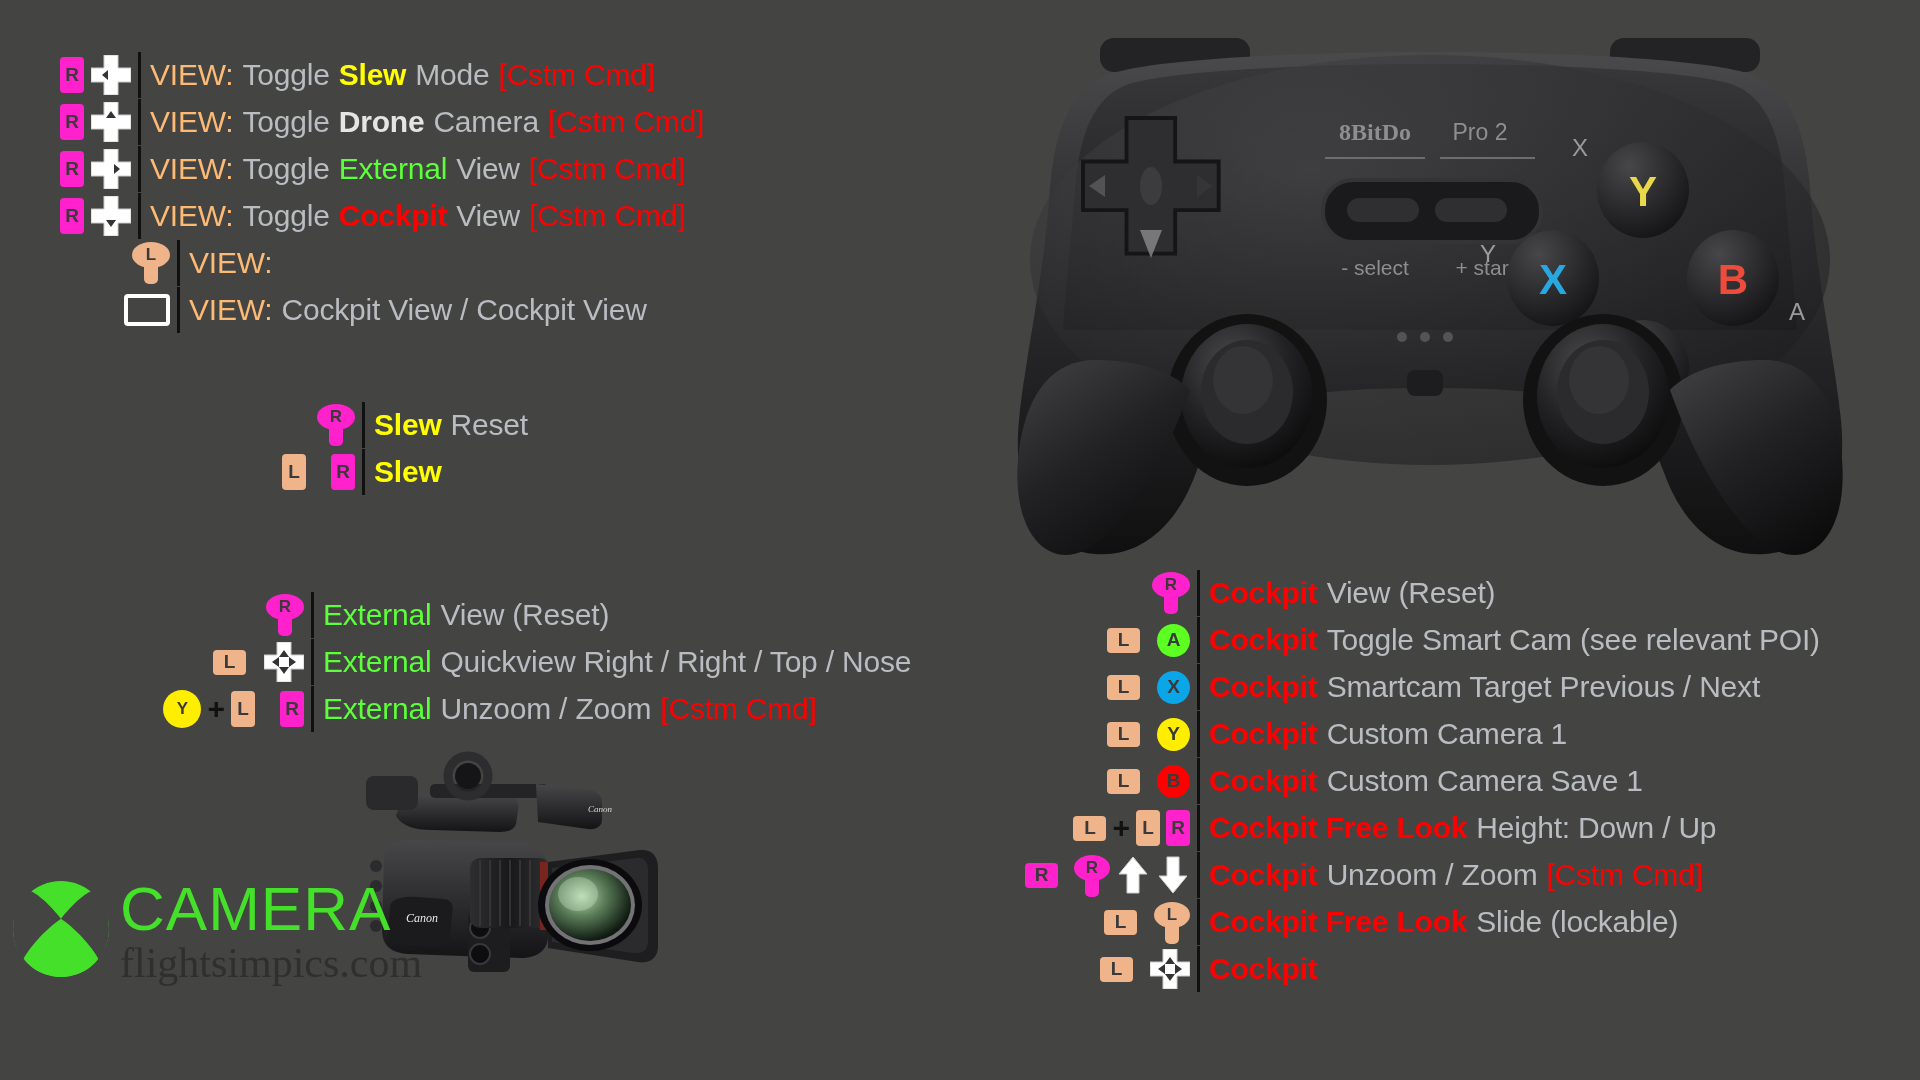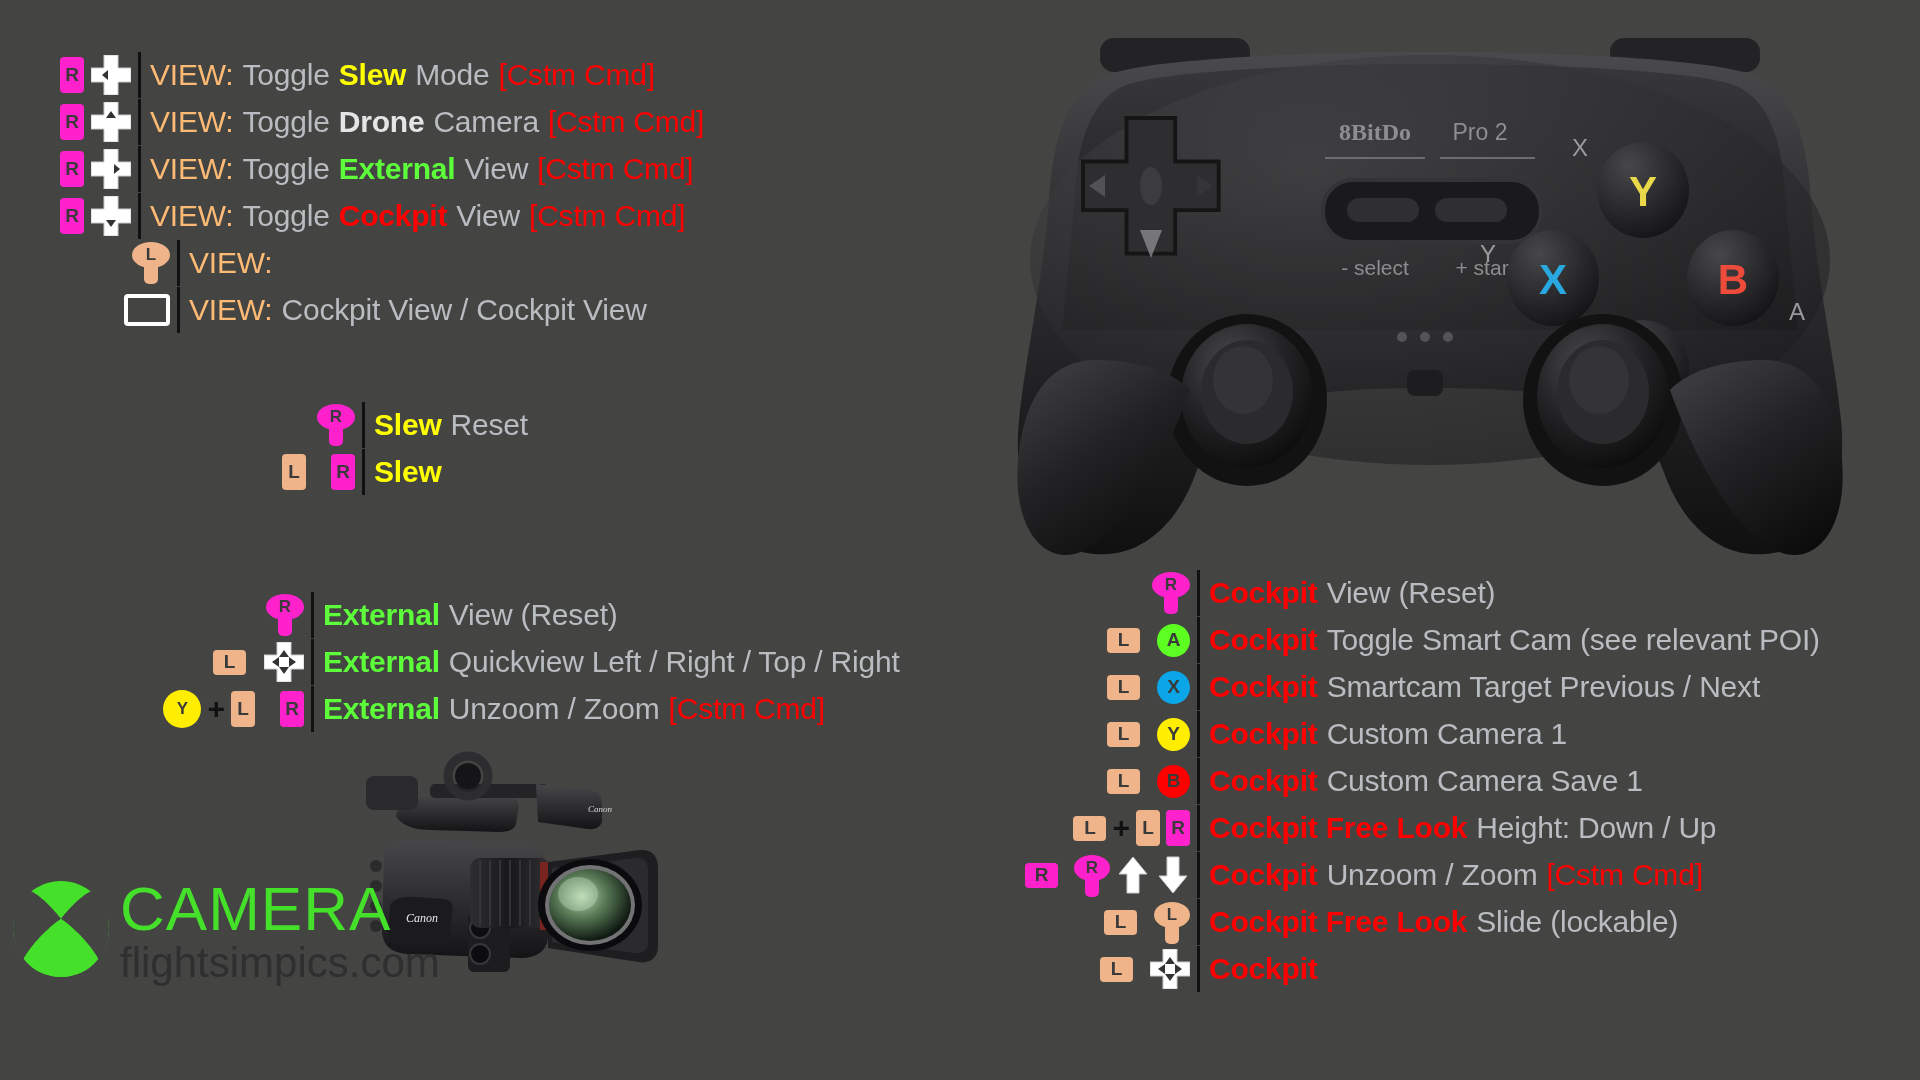--- a/index.html
+++ b/index.html
@@ -18,21 +18,21 @@
   .row .divider{width:3px;height:46px;background:#111;margin:0 9px 0 7px;flex:none;}
   .row .txt{font-size:30px;line-height:1;letter-spacing:-0.2px;color:#b9bcc0;display:flex;align-items:baseline;gap:0;}
   .row .txt span{margin-right:9px;}
   .row .txt span:last-child{margin-right:0;}
 
   
   .c-grey{color:#b9bcc0;}
   .c-magenta{color:#fdba74;font-weight:normal;}
   .c-yellow{color:#ffff00;font-weight:bold;}
   .c-blue{color:#e5e5e5;font-weight:bold;}
-  .c-green{color:#5dff3a;font-weight:bold;}
+  .c-green{color:#5dff3a;font-weight:normal;}
   .c-red{color:#ff0000;font-weight:bold;}
   .c-red-n{color:#ff0000;}
 
   
   .btn{
     display:flex;align-items:center;justify-content:center;
     font-size:19px;font-weight:bold;color:#3a3a3a;flex:none;
     font-family:"Liberation Sans", sans-serif;
   }
   
@@ -72,21 +72,21 @@
   .plus{font-size:30px;font-weight:bold;color:#111;margin:0 6px;}
 
   
   .controller{position:absolute;left:975px;top:30px;width:910px;height:620px;}
 
   
   .logo-wrap{position:absolute;left:10px;top:878px;display:flex;align-items:flex-start;}
   .xbox{width:102px;height:102px;flex:none;}
   .logo-text{margin-left:8px;}
   .logo-camera{font-size:62px;line-height:62px;color:#45e02a;letter-spacing:1px;font-family:"Liberation Sans", sans-serif;}
-  .logo-site{font-size:42px;line-height:46px;color:#2f2f2f;font-family:Liberation Sans, sans-serif;}
+  .logo-site{font-size:42px;line-height:46px;color:#2f2f2f;font-family:Liberation Serif, serif;}
 
   .camcorder{position:absolute;left:340px;top:750px;width:330px;height:250px;}
 </style>
 </head>
 <body>
 
 <div class="stage">
 
   <div class="controller">
     <svg viewBox="0 0 910 620" width="910" height="620">
@@ -382,21 +382,21 @@
         <path d="M20 8 L25 15 L15 15 Z" fill="#333"></path>
             <path d="M20 32 L25 25 L15 25 Z" fill="#333"></path>
         <path d="M8 20 L15 15 L15 25 Z" fill="#333"></path>
             <path d="M32 20 L25 15 L25 25 Z" fill="#333"></path>
           </svg>
       </div>
     </div>
     <div class="divider"></div>
     <div class="txt">
       <span class="c-green">External</span>
-      <span class="c-grey">Quickview Left / Right / Top / Right</span>
+      <span class="c-grey">Quickview Right / Right / Top / Nose</span>
     </div>
   </div>
 
   <div class="row" style="left:60px;top:686px;">
     <div class="icons" style="width:244px;gap:0;">
       <div class="face yellow2 btn" style="font-size:17px;">Y</div>
       <div class="plus">+</div>
       <div class="tg peach btn" style="margin-right:25px;">L</div>
       <div class="tg mag btn">R</div>
     </div>

